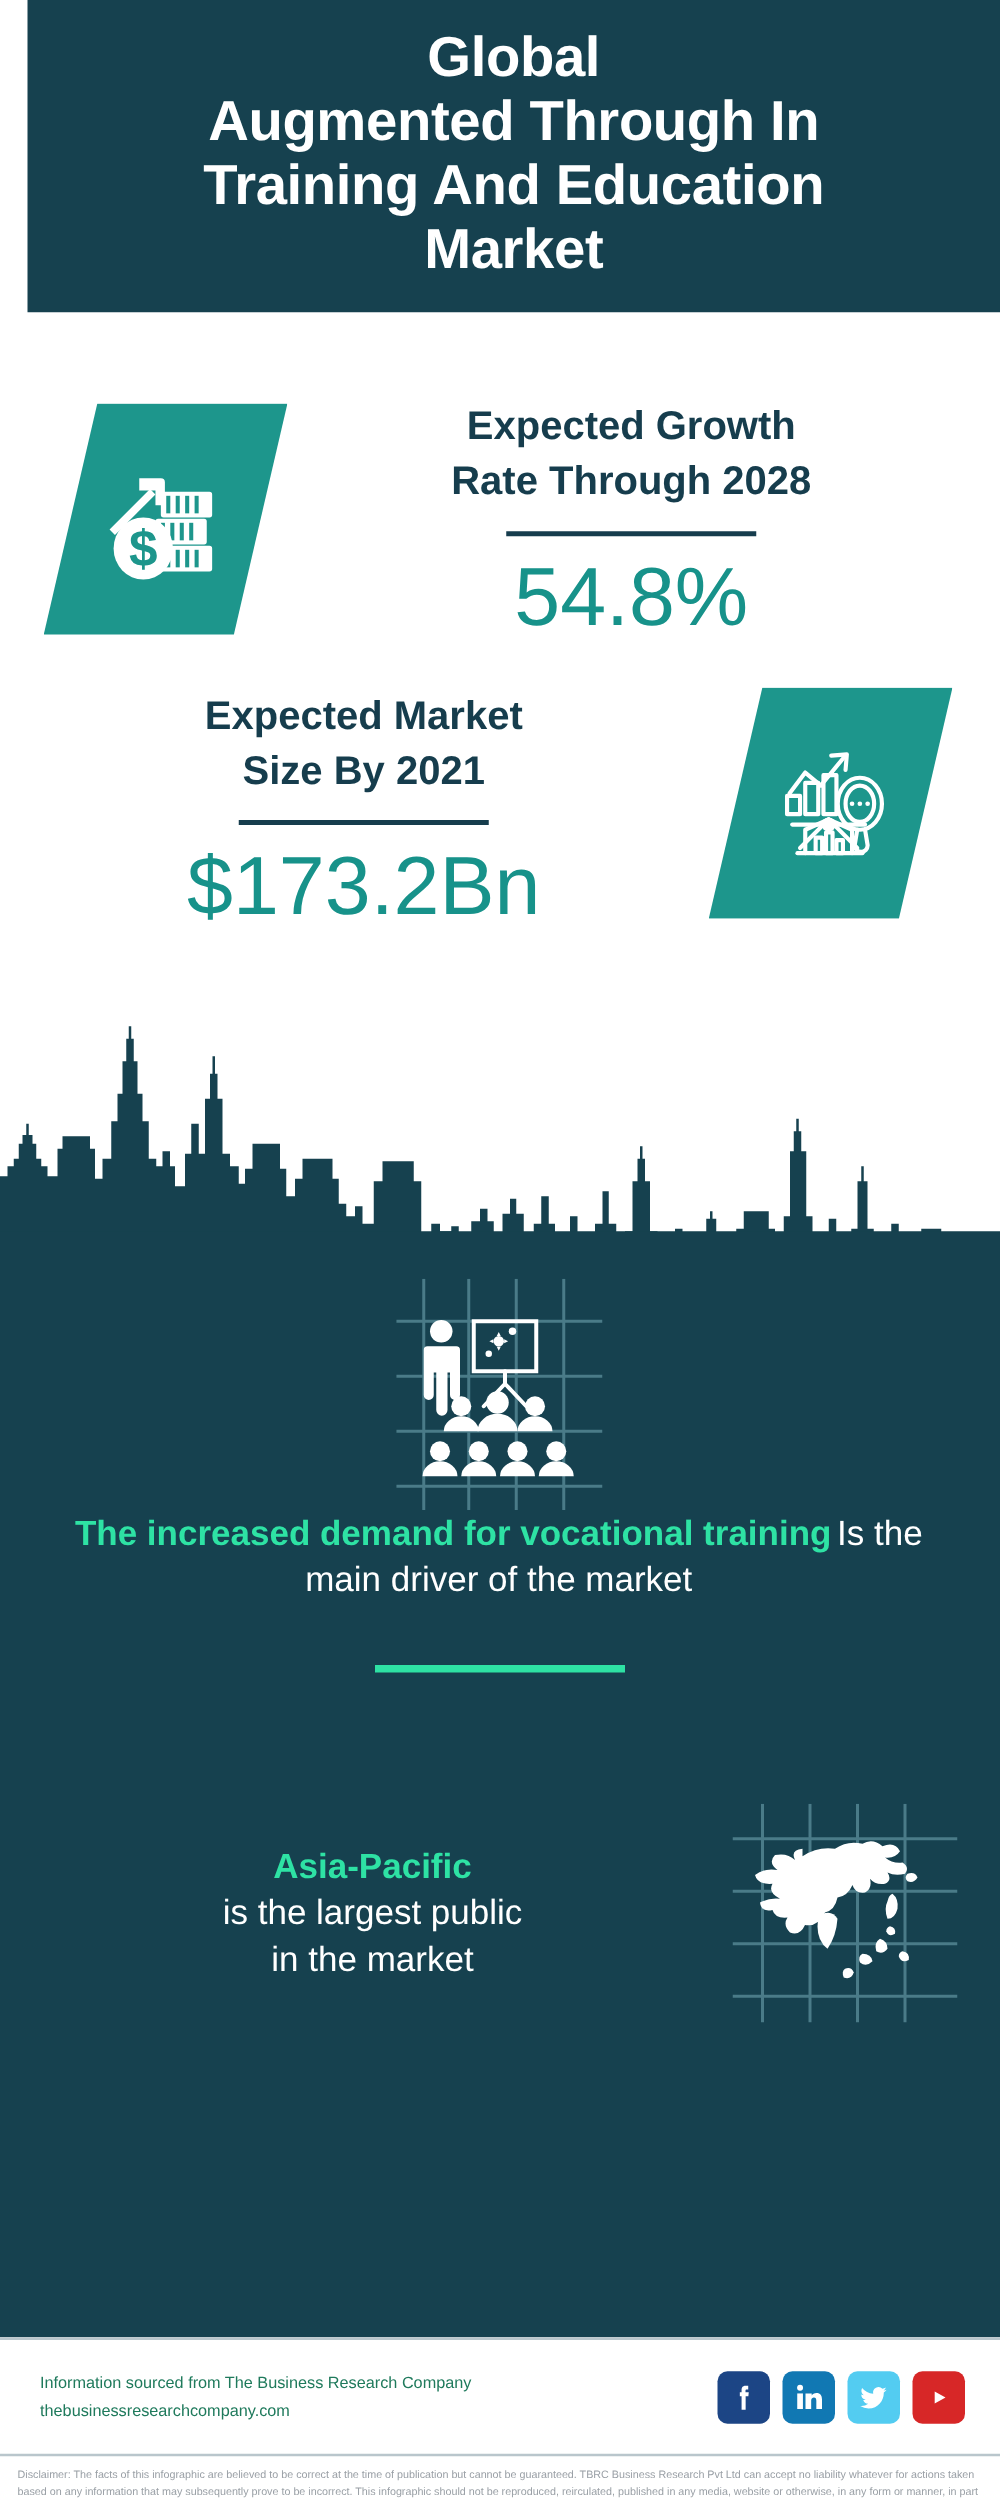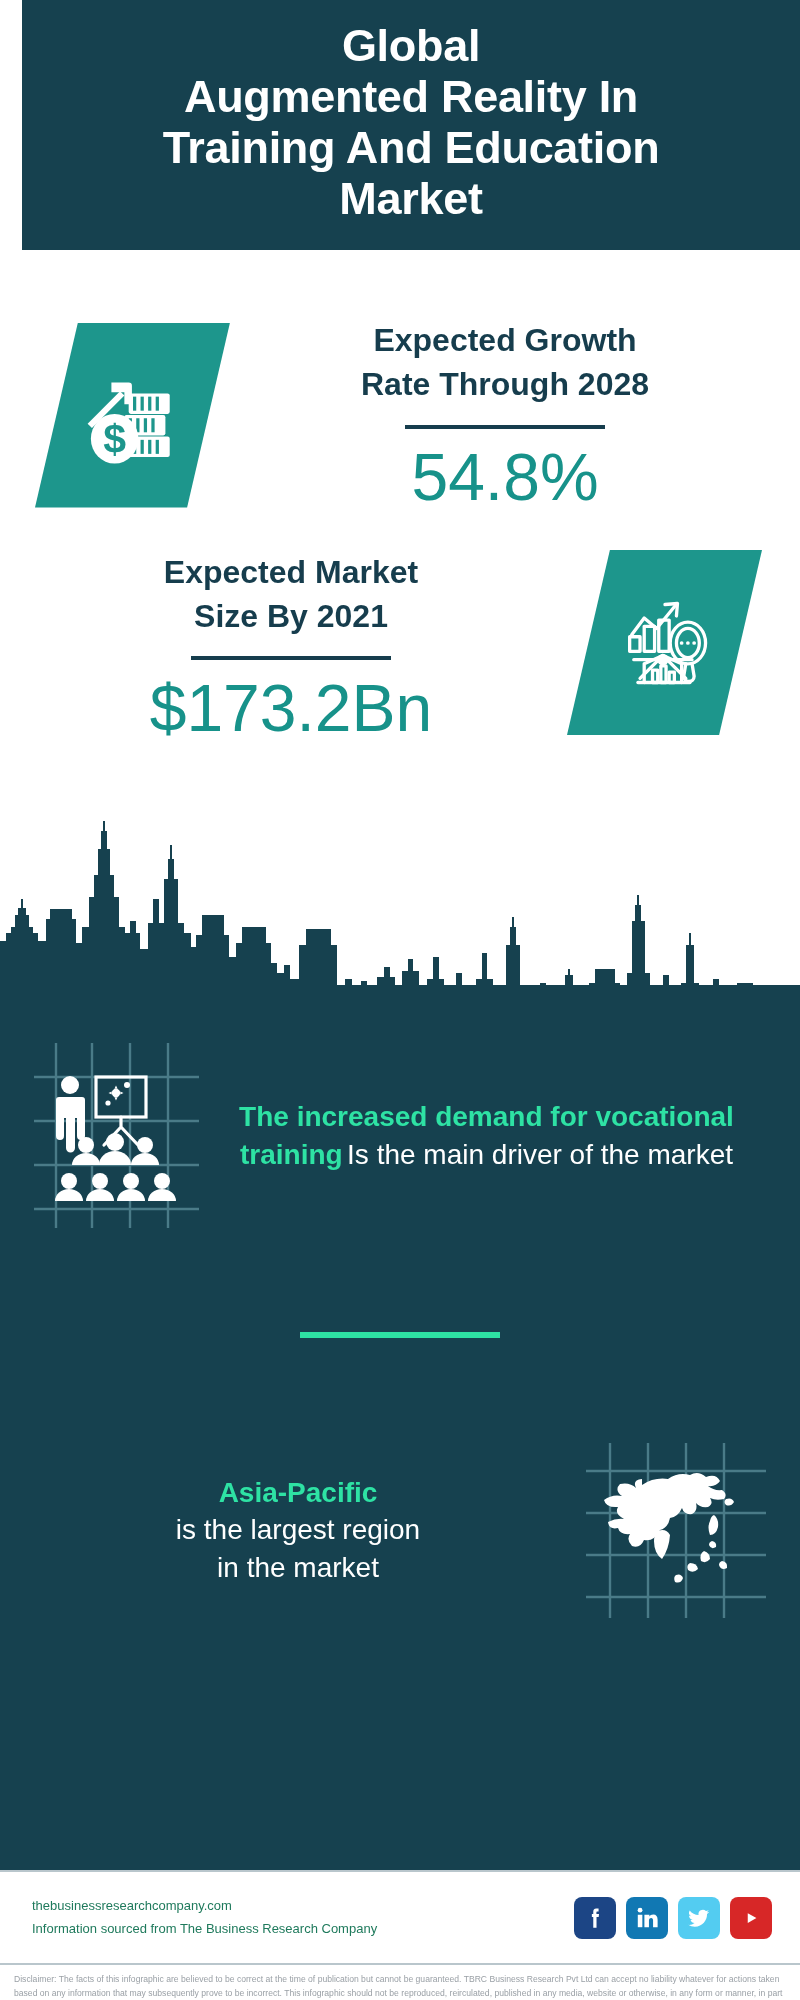--- a/index.html
+++ b/index.html
@@ -116,20 +116,21 @@
     background: #16414f;
     height: 885px;
     padding-top: 18px;
   }
 
   .driver-row {
     display: flex;
     align-items: center;
     padding: 20px 26px 0 34px;
     height: 245px;
+    flex-direction: column;
   }
   .grid-icon {
     position: relative;
     width: 165px;
     height: 185px;
     flex: none;
     margin-right: 10px;
   }
   .driver-text {
     flex: 1;
@@ -212,21 +213,21 @@
   }
 </style>
 </head>
 <body>
 
 <div class="page">
 
   <div class="header">
     <div class="header-title">
       <div>Global</div>
-      <div>Augmented Reality In</div>
+      <div>Augmented Through In</div>
       <div>Training And Education</div>
       <div>Market</div>
     </div>
   </div>
 
   <div class="white-zone">
 
     <div class="stat1">
       <div class="para-icon">
         <svg width="108" height="108" viewBox="0 0 100 100" aria-hidden="true">
@@ -352,21 +353,21 @@
         <span class="accent-text">The increased demand for vocational training</span>
         <span class="plain-text">Is the main driver of the market</span>
       </div>
     </div>
 
     <div class="rule-green"></div>
 
     <div class="region-row">
       <div class="region-text">
         <div class="accent-text">Asia-Pacific</div>
-        <div class="plain-text">is the largest region</div>
+        <div class="plain-text">is the largest public</div>
         <div class="plain-text">in the market</div>
       </div>
       <div class="map-icon">
         <svg width="180" height="175" viewBox="0 0 180 175" aria-hidden="true">
           <g stroke="#4a7b88" stroke-width="2.4" fill="none">
             <path d="M24 0 V175 M62 0 V175 M100 0 V175 M138 0 V175"></path>
             <path d="M0 28 H180 M0 70 H180 M0 112 H180 M0 154 H180"></path>
           </g>
           <g fill="#ffffff">
             <path d="M56 42 q12 -8 26 -6 q10 -7 22 -4 q8 -5 16 2 q10 -4 14 4 q-4 6 -12 5 q6 5 14 4 q6 4 2 9 q-8 2 -14 -1 q4 6 -2 9 q-8 1 -12 -4 q2 8 -4 11 q-8 1 -10 -6 q-4 9 -12 10 q-2 10 -10 12 q-6 12 -16 10 q-4 9 -12 6 q-6 -6 -2 -12 q-10 1 -12 -6 q-9 2 -10 -6 q8 -4 16 -3 q-10 -5 -6 -12 q-12 1 -14 -7 q8 -6 18 -4 q-8 -6 -2 -12 q10 -2 16 4 q-4 -8 6 -9 z"></path>
@@ -379,22 +380,22 @@
             <path d="M72 88 q8 -3 12 4 q-1 14 -8 24 q-8 -6 -8 -18 q0 -7 4 -10 z"></path>
             <path d="M140 56 q6 -2 8 3 q-3 5 -8 3 q-3 -3 0 -6 z"></path>
           </g>
         </svg>
       </div>
     </div>
   </div>
 
   <div class="footer">
     <div class="source-text">
+      <div>Information sourced from The Business Research Company</div>
       <div>thebusinessresearchcompany.com</div>
-      <div>Information sourced from The Business Research Company</div>
     </div>
     <div class="socials">
       <a class="soc" style="background:#1c4585">
         <svg width="26" height="26" viewBox="0 0 24 24" fill="#fff">
             <path d="M15.4 8.2h-2.1V6.9c0-.6.4-.8.7-.8h1.3V3.3h-2c-2.3 0-2.9 1.7-2.9 2.9v2h-1.3v2.9h1.3V21h3v-9.9h2l.3-2.9z"></path>
           </svg>
       </a>
       <a class="soc" style="background:#1178b3">
         <svg width="26" height="26" viewBox="0 0 24 24" fill="#fff">
             <circle cx="5.6" cy="4.8" r="2.2"></circle>

